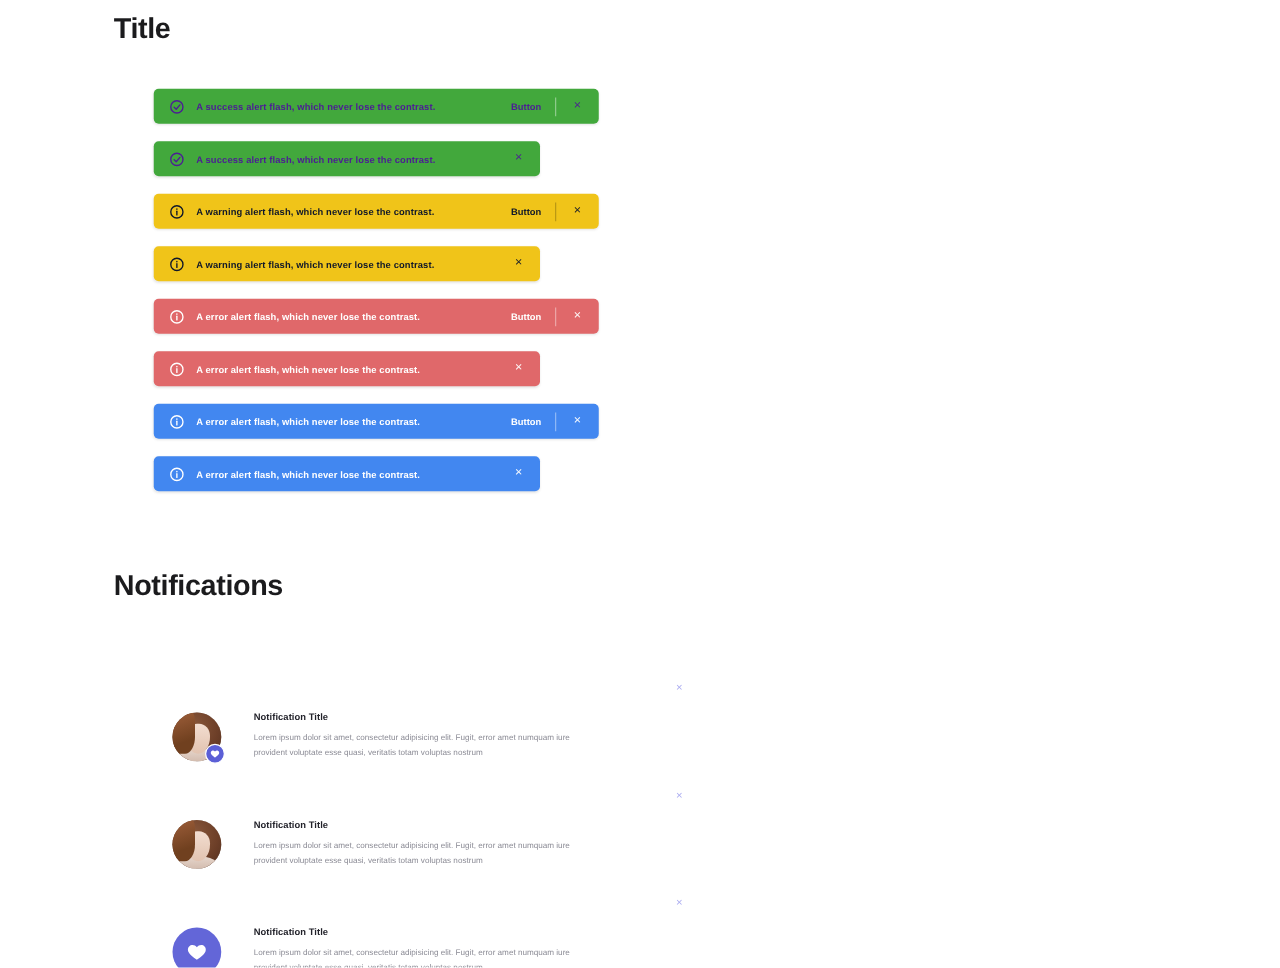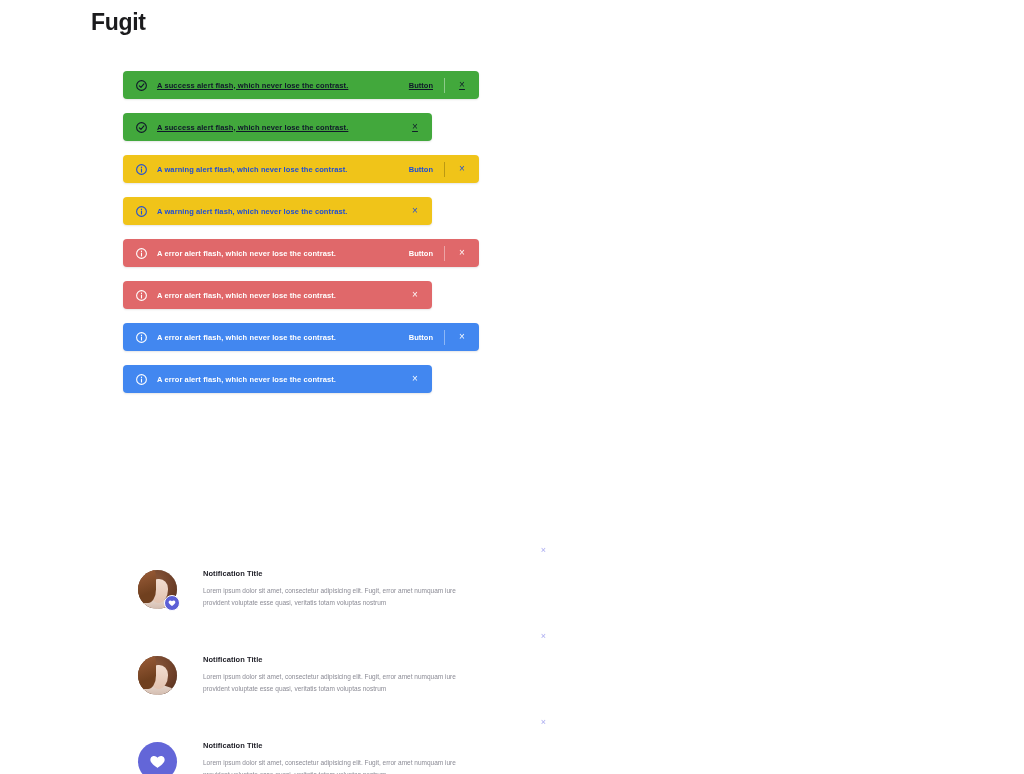--- a/index.html
+++ b/index.html
@@ -39,22 +39,22 @@
     height: 28px;
     border-radius: 4px;
     margin-bottom: 14px;
     padding: 0 0 0 12px;
     box-shadow: 0 1px 2px rgba(0,0,0,0.10);
     position: relative;
   }
   .alert.wide  { width: 356px; }
   .alert.narrow{ width: 309px; }
 
-  .alert.success { background: #42a83c; color: #0f172a; text-decoration: underline; }
-  .alert.warning { background: #f0c419; color: #1d4ed8; }
+  .alert.success { background: #42a83c; color: #4c1d95; }
+  .alert.warning { background: #f0c419; color: #0f172a; }
   .alert.error   { background: #e0686a; color: #ffffff; }
   .alert.info    { background: #4287f0; color: #ffffff; }
 
   .alert-icon {
     flex: 0 0 auto;
     width: 13px; height: 13px;
     display: inline-flex;
     align-items: center;
     justify-content: center;
     margin-right: 9px;
@@ -207,21 +207,21 @@
     line-height: 1;
     color: #a9aaf0;
     cursor: pointer;
   }
 </style>
 </head>
 <body>
 
 <div class="page">
 
-  <h1 class="section-title" id="alerts-title">Fugit</h1>
+  <h1 class="section-title" id="alerts-title">Title</h1>
 
   <div class="alerts-wrap">
       <div class="alert success wide">
         <span class="alert-icon">
           <svg viewBox="0 0 24 24" fill="none" stroke="currentColor" stroke-width="2" stroke-linecap="round" stroke-linejoin="round">
             <circle cx="12" cy="12" r="9"></circle>
             <polyline points="8,12.5 11,15.5 16.5,9"></polyline>
           </svg>
         </span>
         <span class="alert-msg">A success alert flash, which never lose the contrast.</span>
@@ -306,20 +306,21 @@
             <circle cx="12" cy="12" r="9"></circle>
             <line x1="12" y1="7.5" x2="12" y2="8.2"></line>
             <line x1="12" y1="11" x2="12" y2="16.5"></line>
           </svg>
         </span>
         <span class="alert-msg">A error alert flash, which never lose the contrast.</span>
         <span class="alert-close">×</span>
       </div>
     </div>
 
+  <h1 class="section-title" id="notifications-title">Notifications</h1>
 
   <div class="notifications-wrap">
       <div class="notification">
         <div class="avatar">
           <div class="avatar-photo">
             <span class="bg"></span>
             <span class="hair-back"></span>
             <span class="shoulders"></span>
             <span class="face"></span>
             <span class="hair-front"></span>

